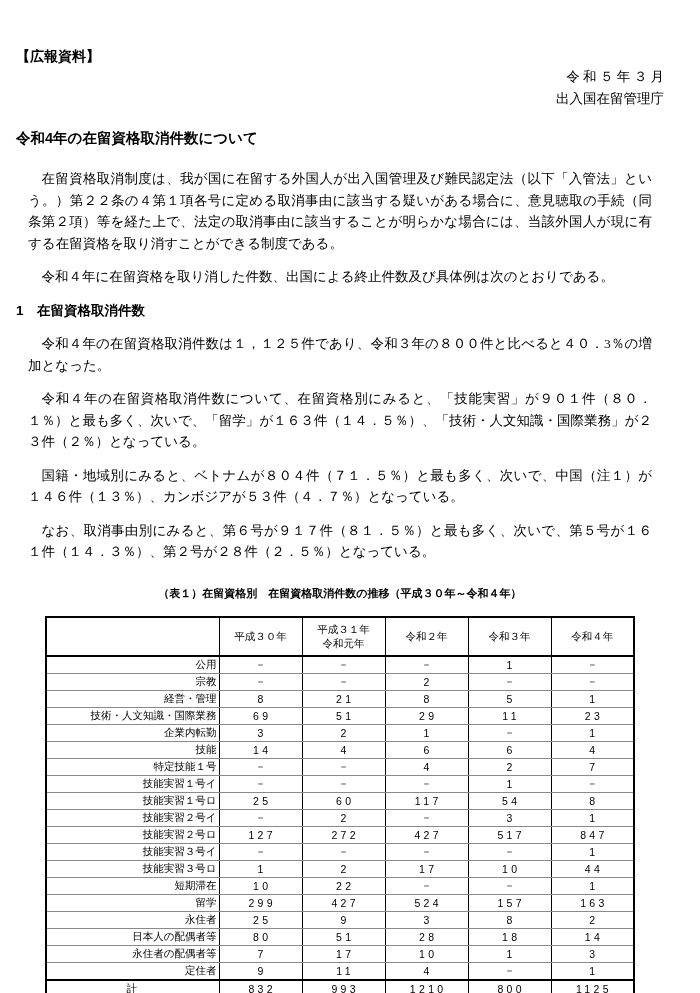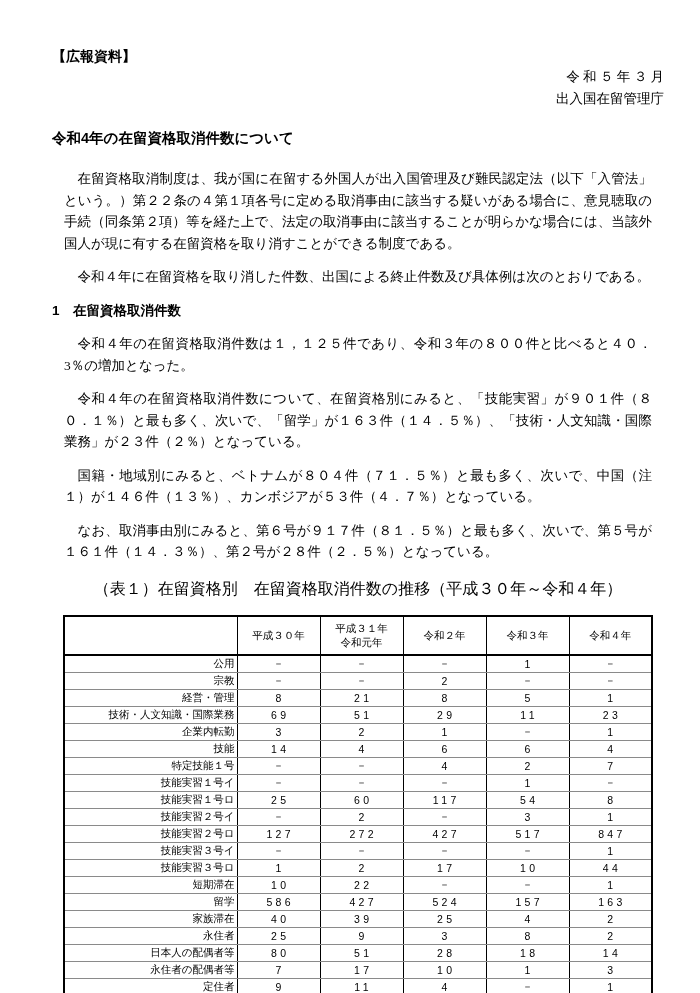--- a/index.html
+++ b/index.html
@@ -1,18 +1,18 @@
 <!DOCTYPE html>
 <html lang="ja"><head>
 <meta charset="utf-8">
 <style>
   html,body { margin:0; padding:0; background:#ffffff; }
   .page {
     width:700px; height:993px; background:#ffffff; color:#000;
-    box-sizing:border-box; padding:48px 36px 0 52px; position:relative;
+    box-sizing:border-box; padding:48px 36px 0 16px; position:relative;
     font-family:"Liberation Serif","DejaVu Serif",serif; overflow:hidden;
   }
   .doc-label {
     font-family:"Liberation Sans","DejaVu Sans",sans-serif;
     font-weight:bold; font-size:14px;
   }
   .date-block { text-align:right; font-size:13.5px; line-height:1.6; }
   .title {
     font-family:"Liberation Sans","DejaVu Sans",sans-serif;
     font-weight:bold; font-size:14.5px; margin-top:20px;
@@ -21,21 +21,21 @@
   .para {
     margin:12px; font-size:13.5px; line-height:21.5px;
     text-align:justify; text-indent:1em;
   }
   .section-heading {
     font-family:"Liberation Sans","DejaVu Sans",sans-serif;
     font-weight:bold; font-size:13.5px; margin-top:9px; line-height:21.5px;
   }
   .table-caption {
     text-align:center; font-family:"Liberation Sans","DejaVu Sans",sans-serif;
-    font-weight:normal; font-size:16px; margin-top:16px;
+    font-weight:bold; font-size:11px; margin-top:23px;
   }
   table.rev-table {
     margin:15px auto 0 auto; border-collapse:collapse; table-layout:fixed;
     width:588px; border:2.5px solid #000;
     font-family:"Liberation Sans","DejaVu Sans",sans-serif;
   }
   table.rev-table thead th {
     border:1.5px solid #000; border-bottom:2px solid #000;
     font-weight:normal; font-size:10.5px; height:37px; line-height:1.4;
     padding:0; text-align:center; background:#fff;
@@ -211,33 +211,25 @@
         <tr>
           <th class="row-label">短期滞在</th>
           <td><span class="val">10</span></td>
           <td><span class="val">22</span></td>
           <td><span class="val">－</span></td>
           <td><span class="val">－</span></td>
           <td><span class="val">1</span></td>
         </tr>
         <tr>
           <th class="row-label">留学</th>
-          <td><span class="val">586</span></td>
+          <td><span class="val">299</span></td>
           <td><span class="val">427</span></td>
           <td><span class="val">524</span></td>
           <td><span class="val">157</span></td>
           <td><span class="val">163</span></td>
-        </tr>
-        <tr>
-          <th class="row-label">家族滞在</th>
-          <td><span class="val">40</span></td>
-          <td><span class="val">39</span></td>
-          <td><span class="val">25</span></td>
-          <td><span class="val">4</span></td>
-          <td><span class="val">2</span></td>
         </tr>
         <tr>
           <th class="row-label">永住者</th>
           <td><span class="val">25</span></td>
           <td><span class="val">9</span></td>
           <td><span class="val">3</span></td>
           <td><span class="val">8</span></td>
           <td><span class="val">2</span></td>
         </tr>
         <tr>

